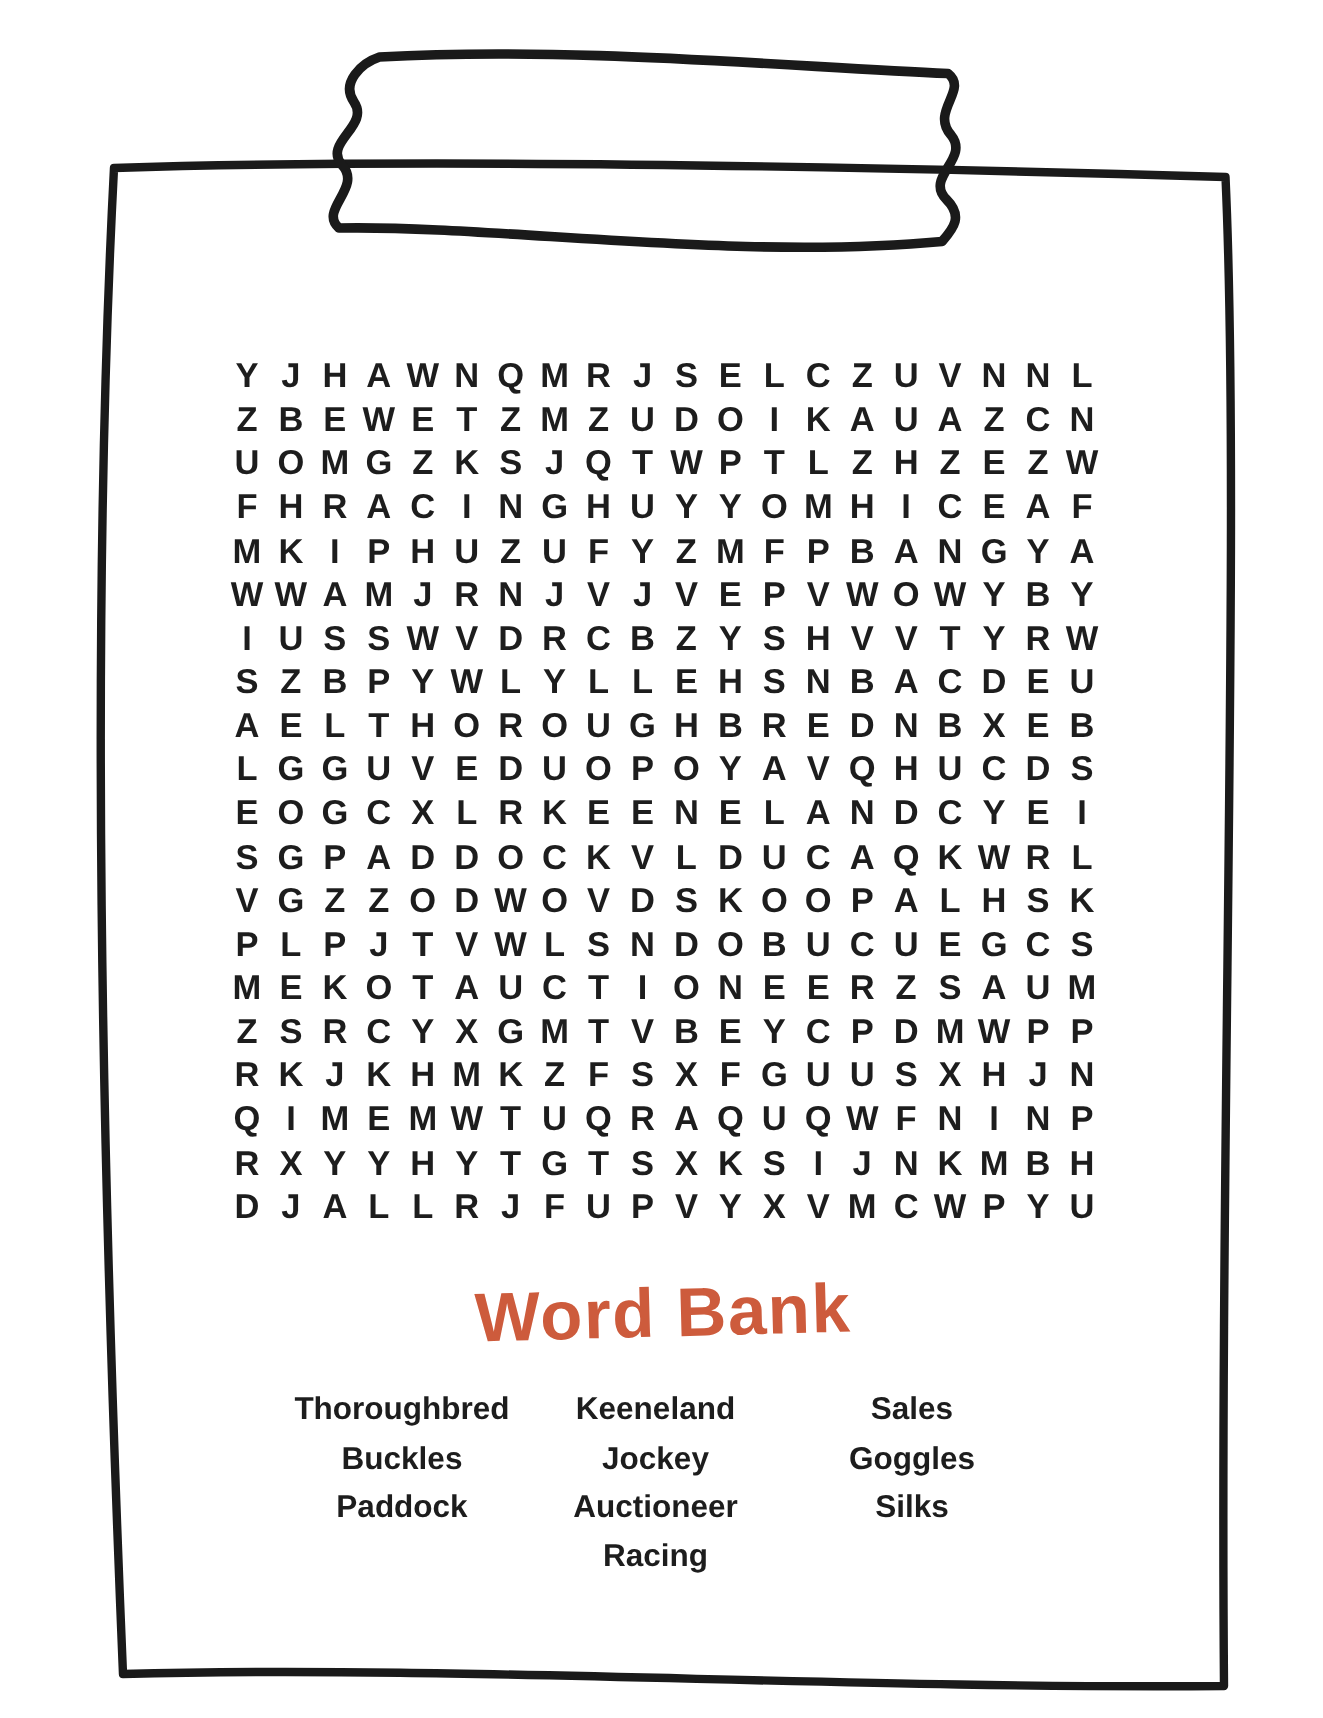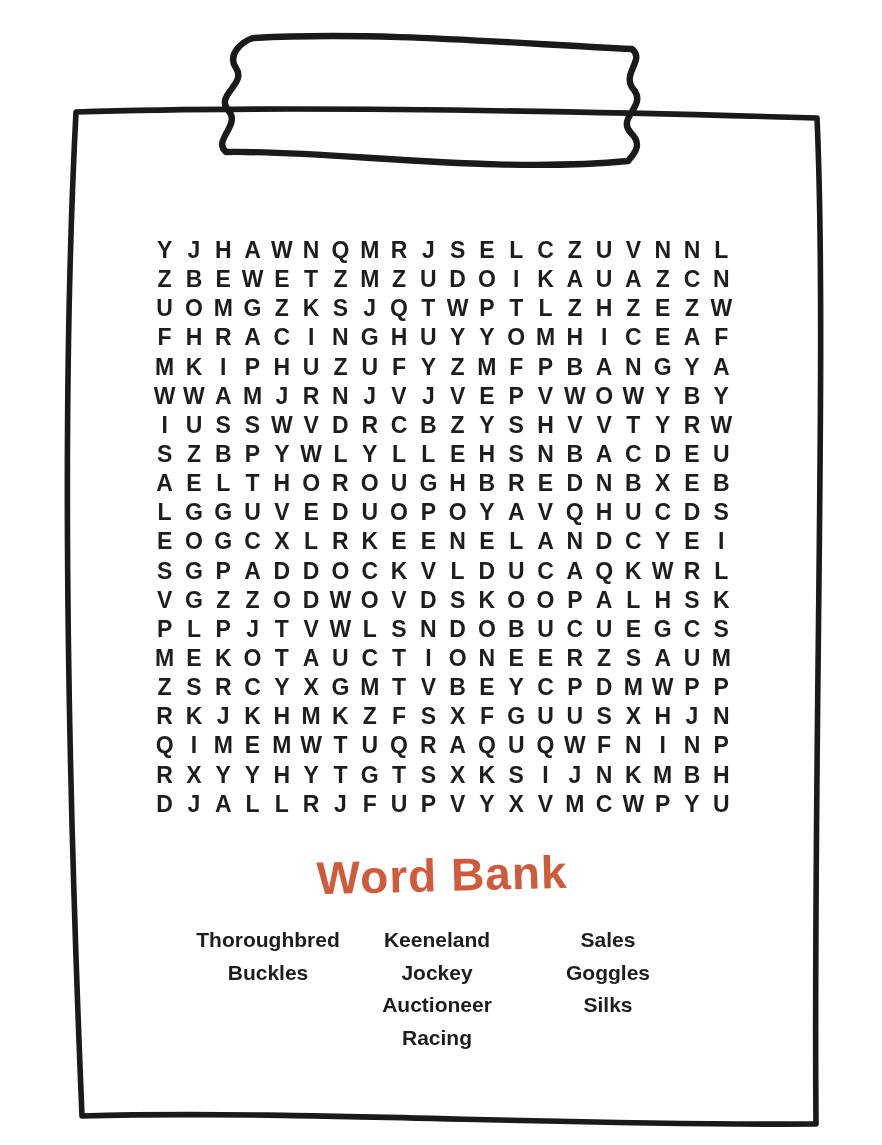--- a/index.html
+++ b/index.html
@@ -534,20 +534,21 @@
         <span class="grid-cell">Y</span>
         <span class="grid-cell">U</span>
       </div>
     </div>
 
   <div class="wb-title" style="color: rgb(205, 91, 60);">Word Bank</div>
 
   <div class="wb-col wb-col-0" id="wb-col-0">
       <div class="wb-item">Thoroughbred</div>
       <div class="wb-item">Buckles</div>
+      <div class="wb-item">Paddock</div>
     </div>
   <div class="wb-col wb-col-1" id="wb-col-1">
       <div class="wb-item">Keeneland</div>
       <div class="wb-item">Jockey</div>
       <div class="wb-item">Auctioneer</div>
       <div class="wb-item">Racing</div>
     </div>
   <div class="wb-col wb-col-2" id="wb-col-2">
       <div class="wb-item">Sales</div>
       <div class="wb-item">Goggles</div>

